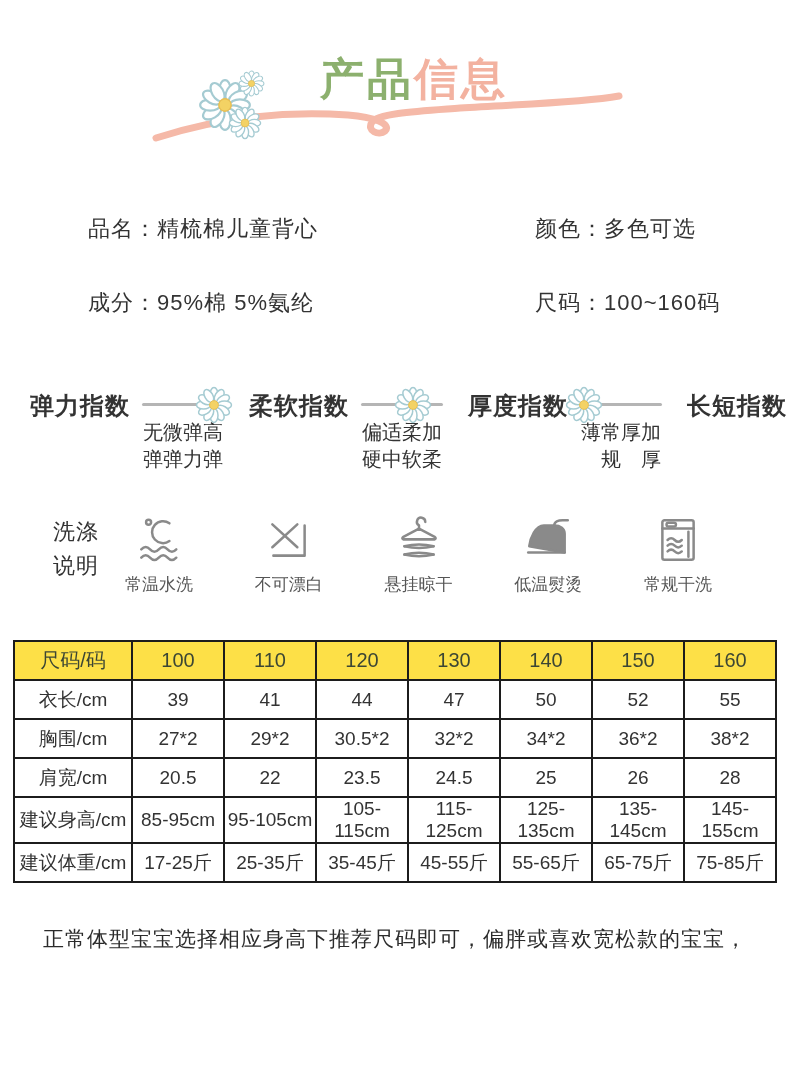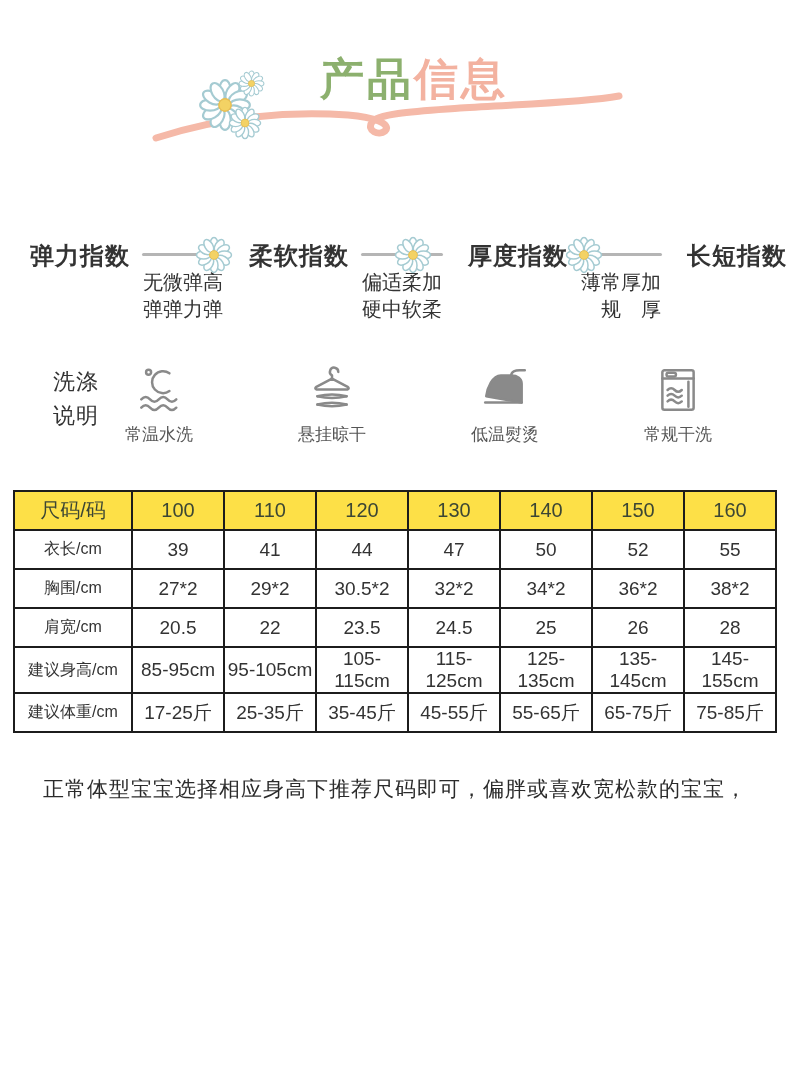--- a/index.html
+++ b/index.html
@@ -64,21 +64,21 @@
   .wicon { stroke: #8a8a8a; fill: none; stroke-width: 2.4; stroke-linecap: round; stroke-linejoin: round; }
 
   
   .size-table {
     width: 764px; margin: 44px auto 0;
     border-collapse: collapse; text-align: center;
     font-size: 19px; table-layout: fixed;
   }
   .size-table th, .size-table td { border: 2px solid #1c1c1c; height: 39px; padding: 0 1px; }
   .size-table th { background: #fde047; font-weight: normal; color: #3c4634; font-size: 20px; }
-  .size-table .rowhead { font-size: 16px; }
+  .size-table .rowhead { font-size: 19px; }
   .size-table col.c0 { width: 118px; }
 
   
   .footer { margin-top: 42px; text-align: center; font-size: 21px; color: #2b2b2b; }
   .footer-line { margin-bottom: 33px; letter-spacing: 1px; }
 </style>
 </head>
 <body>
 
 <svg width="0" height="0" style="position:absolute" aria-hidden="true">
@@ -118,20 +118,38 @@
         </svg>
       <svg class="d3" viewBox="0 0 40 40">
           <use href="#daisy"></use>
         </svg>
     </div>
     <div class="title">
       <span class="t-green">产品</span><span class="t-pink">信息</span>
     </div>
   </div>
 
+  <div class="info">
+    <div class="info-col left">
+      <div class="info-row">
+        <span class="lbl">品名：</span><span class="val">精梳棉儿童背心</span>
+      </div>
+      <div class="info-row">
+        <span class="lbl">成分：</span><span class="val">95%棉 5%氨纶</span>
+      </div>
+    </div>
+    <div class="info-col">
+      <div class="info-row">
+        <span class="lbl">颜色：</span><span class="val">多色可选</span>
+      </div>
+      <div class="info-row">
+        <span class="lbl">尺码：</span><span class="val">100~160码</span>
+      </div>
+    </div>
+  </div>
 
   <div class="indexes">
 
     <div class="index-item">
       <div class="index-label">弹力指数</div>
       <div class="index-slider">
         <div class="slider-line">
           <svg class="slider-flower" viewBox="0 0 40 40" style="left: 88%;">
               <use href="#daisy"></use>
             </svg>
@@ -207,20 +225,28 @@
       <div class="washing-item">
         <svg viewBox="0 0 48 48" class="wicon">
           <circle cx="14" cy="7" r="2.4"></circle>
           <path d="M 34 8 A 10.5 10.5 0 1 0 34 25"></path>
           <path d="M 7 33 q 4.2 -4.5 8.4 0 q 4.2 4.5 8.4 0 q 4.2 -4.5 8.4 0 q 4.2 4.5 8.4 0"></path>
           <path d="M 7 41 q 4.2 -4.5 8.4 0 q 4.2 4.5 8.4 0 q 4.2 -4.5 8.4 0 q 4.2 4.5 8.4 0"></path>
         </svg>
         <div class="washing-caption">常温水洗</div>
       </div>
 
+      <div class="washing-item">
+        <svg viewBox="0 0 48 48" class="wicon">
+          <path d="M 39 10 L 39 39 L 9 39"></path>
+          <path d="M 8 9 L 32 31"></path>
+          <path d="M 32 9 L 8 31"></path>
+        </svg>
+        <div class="washing-caption">不可漂白</div>
+      </div>
 
       <div class="washing-item">
         <svg viewBox="0 0 48 48" class="wicon">
           <path d="M 24 13 v -3 a 4 4 0 1 1 6 -3.4"></path>
           <path d="M 24 13 L 9 21 q -2 1.4 0 2.4 L 39 23.4 q 2 -1 0 -2.4 Z"></path>
           <path d="M 10 30 q 14 -3.4 28 0"></path>
             <path d="M 10 30 q 14 3.4 28 0"></path>
           <path d="M 10 38 q 14 -3.4 28 0"></path>
             <path d="M 10 38 q 14 3.4 28 0"></path>
         </svg>

